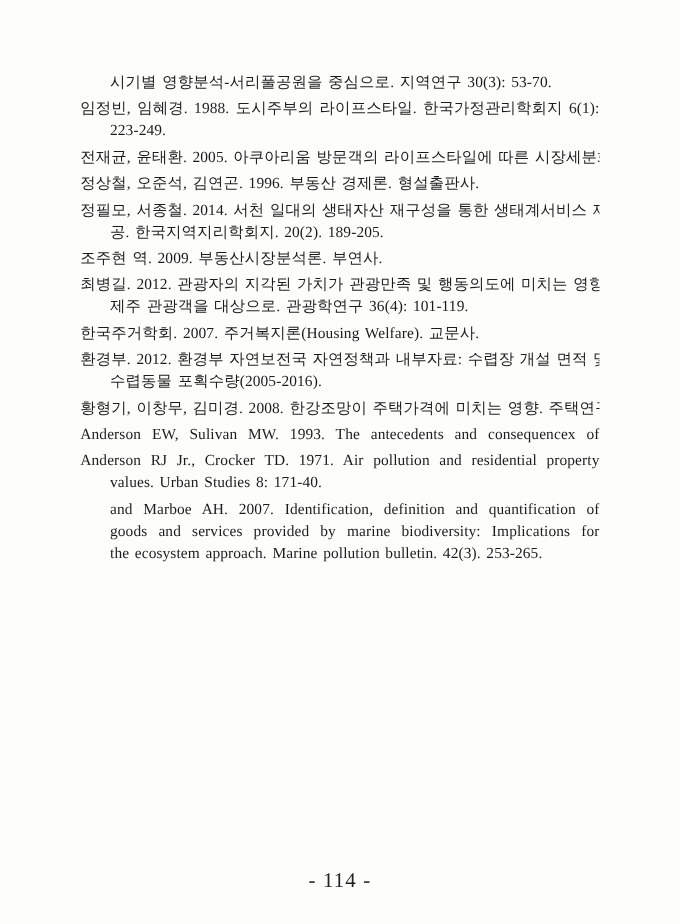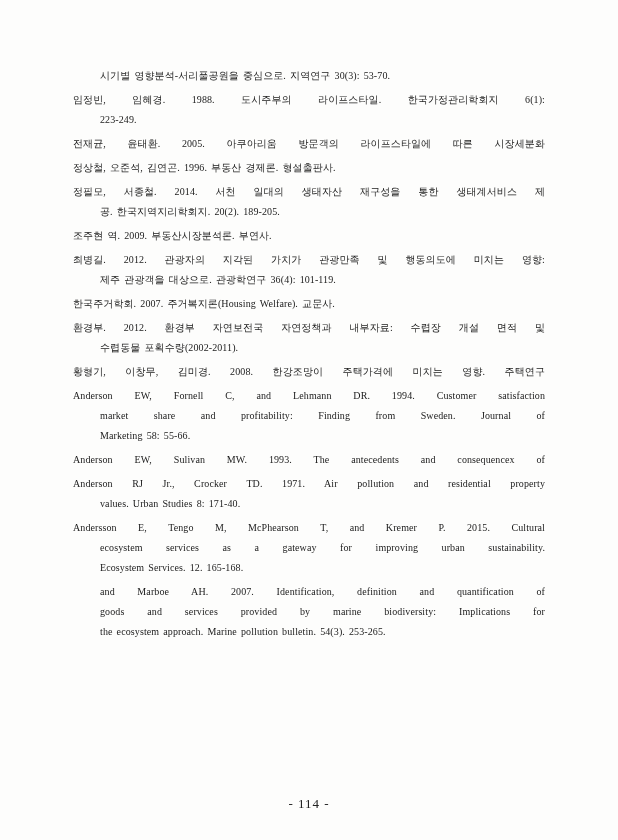--- a/index.html
+++ b/index.html
@@ -22,21 +22,21 @@
     padding: 66px 73px 0 73px;
     background: #fdfdfc;
   }
   .refs {
     display: block;
   }
   .reference {
     margin: 0 0 4px 0;
   }
   .ref-line {
-    font-size: 10px;
+    font-size: 14px;
     line-height: 20px;
     letter-spacing: 0.1px;
     word-spacing: 1.5px;
     white-space: nowrap;
     overflow: hidden;
     text-align: left;
   }
   .ref-line.indent {
     padding-left: 27px;
   }
@@ -45,21 +45,21 @@
     text-align-last: justify;
   }
   .page-footer {
     position: absolute;
     left: 0;
     bottom: 28px;
     width: 618px;
     text-align: center;
   }
   .page-number {
-    font-size: 13px;
+    font-size: 19px;
     letter-spacing: 1px;
     color: #222;
   }
 </style>
 </head>
 <body>
 
 <div class="page">
   <main class="refs">
       <div class="reference">
@@ -84,44 +84,34 @@
       </div>
       <div class="reference">
         <div class="ref-line justify">최병길. 2012. 관광자의 지각된 가치가 관광만족 및 행동의도에 미치는 영향:</div>
         <div class="ref-line indent">제주 관광객을 대상으로. 관광학연구 36(4): 101-119.</div>
       </div>
       <div class="reference">
         <div class="ref-line">한국주거학회. 2007. 주거복지론(Housing Welfare). 교문사.</div>
       </div>
       <div class="reference">
         <div class="ref-line justify">환경부. 2012. 환경부 자연보전국 자연정책과 내부자료: 수렵장 개설 면적 및</div>
-        <div class="ref-line indent">수렵동물 포획수량(2002-2011).</div>
+        <div class="ref-line indent">수렵동물 포획수량(2005-2016).</div>
       </div>
       <div class="reference">
         <div class="ref-line justify">황형기, 이창무, 김미경. 2008. 한강조망이 주택가격에 미치는 영향. 주택연구</div>
-      </div>
-      <div class="reference">
-        <div class="ref-line justify">Anderson EW, Fornell C, and Lehmann DR. 1994. Customer satisfaction</div>
-        <div class="ref-line indent justify">market share and profitability: Finding from Sweden. Journal of</div>
-        <div class="ref-line indent">Marketing 58: 55-66.</div>
       </div>
       <div class="reference">
         <div class="ref-line justify">Anderson EW, Sulivan MW. 1993. The antecedents and consequencex of</div>
       </div>
       <div class="reference">
         <div class="ref-line justify">Anderson RJ Jr., Crocker TD. 1971. Air pollution and residential property</div>
         <div class="ref-line indent">values. Urban Studies 8: 171-40.</div>
       </div>
       <div class="reference">
-        <div class="ref-line justify">Andersson E, Tengo M, McPhearson T, and Kremer P. 2015. Cultural</div>
-        <div class="ref-line indent justify">ecosystem services as a gateway for improving urban sustainability.</div>
-        <div class="ref-line indent">Ecosystem Services. 12. 165-168.</div>
-      </div>
-      <div class="reference">
         <div class="ref-line indent justify">and Marboe AH. 2007. Identification, definition and quantification of</div>
         <div class="ref-line indent justify">goods and services provided by marine biodiversity: Implications for</div>
-        <div class="ref-line indent">the ecosystem approach. Marine pollution bulletin. 54(3). 253-265.</div>
+        <div class="ref-line indent">the ecosystem approach. Marine pollution bulletin. 42(3). 253-265.</div>
       </div>
     </main>
   <footer class="page-footer">
     <span class="page-number">- 114 -</span>
   </footer>
 </div>
 
 </body></html>

